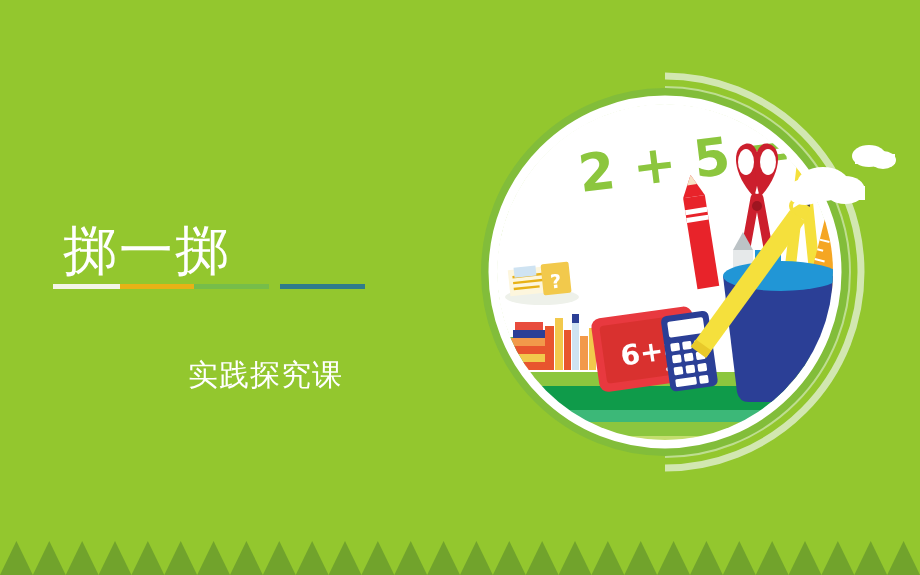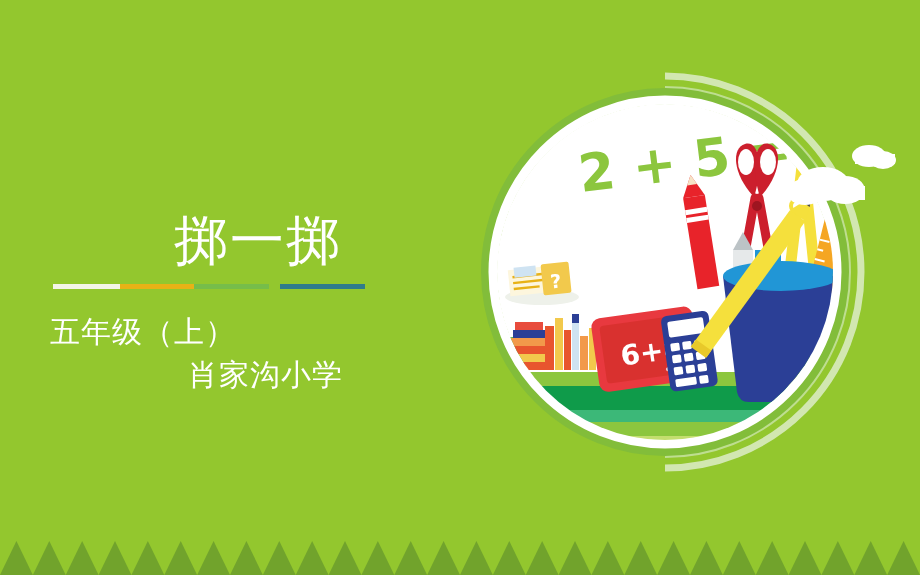--- a/index.html
+++ b/index.html
@@ -13,29 +13,28 @@
   }
 
   
   .title-block{
     position:absolute;
     left:48px;top:212px;
     width:420px;
     z-index:30;
   }
   .main-title{
-    font-family:Liberation Sans, sans-serif;
+    font-family:Liberation Mono, monospace;
     font-size:54px;
     font-weight:400;
     color:#ffffff;
     letter-spacing:2px;
     line-height:1.05;
-    margin:0;
+    margin:15px;
     white-space:nowrap;
-    text-align:center;
   }
   .divider{
     position:absolute;
     left:53px;top:284px;
     width:312px;height:5px;
     display:flex;
     z-index:30;
   }
   .divider span{display:block;height:100%;}
   .seg-white{width:67px;background:#f3f5e8;}
@@ -278,22 +277,21 @@
   </div>
 
   <div class="divider">
     <span class="seg-white"></span>
     <span class="seg-orange"></span>
     <span class="seg-green"></span>
     <span class="seg-gap"></span>
     <span class="seg-teal"></span>
   </div>
 
-  <div class="sub-line-1">五年级（上）</div>
-  <div class="sub-line-2">肖家沟小学</div>
+  <div class="sub-line-2">实践探究课</div>
 
 
   <div class="zigzag">
     <svg viewBox="0 0 920 40" preserveAspectRatio="none" xmlns="http://www.w3.org/2000/svg">
       <g id="zigzag-teeth">
           <polygon points="0,40 16.428571428571427,6 32.857142857142854,40" fill="#71a32c"></polygon>
           <polygon points="32.857142857142854,40 49.28571428571428,6 65.71428571428571,40" fill="#71a32c"></polygon>
           <polygon points="65.71428571428571,40 82.14285714285714,6 98.57142857142856,40" fill="#71a32c"></polygon>
           <polygon points="98.57142857142856,40 114.99999999999999,6 131.42857142857142,40" fill="#71a32c"></polygon>
           <polygon points="131.42857142857142,40 147.85714285714283,6 164.28571428571428,40" fill="#71a32c"></polygon>

